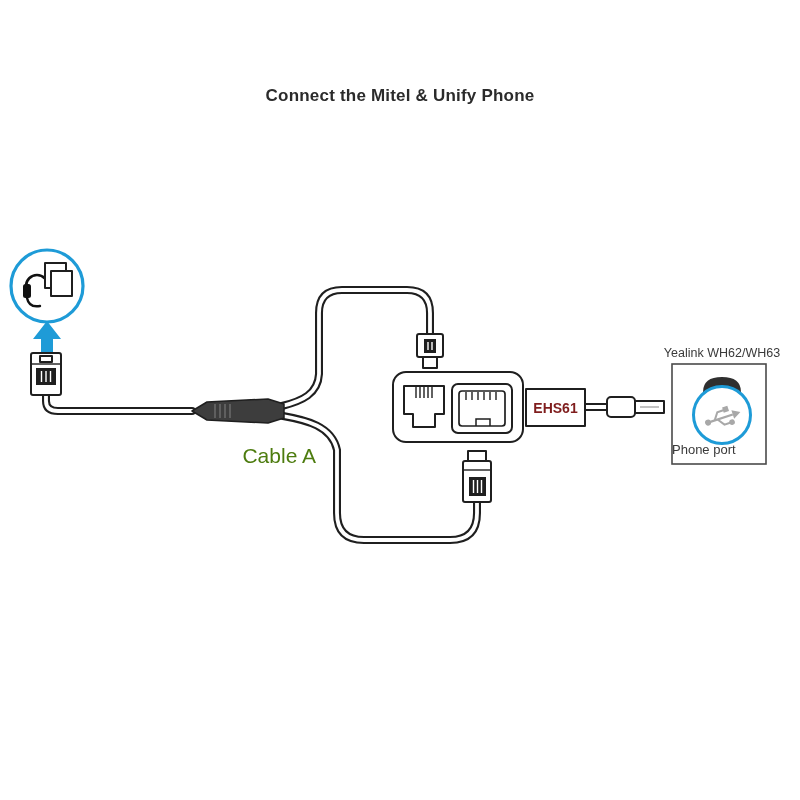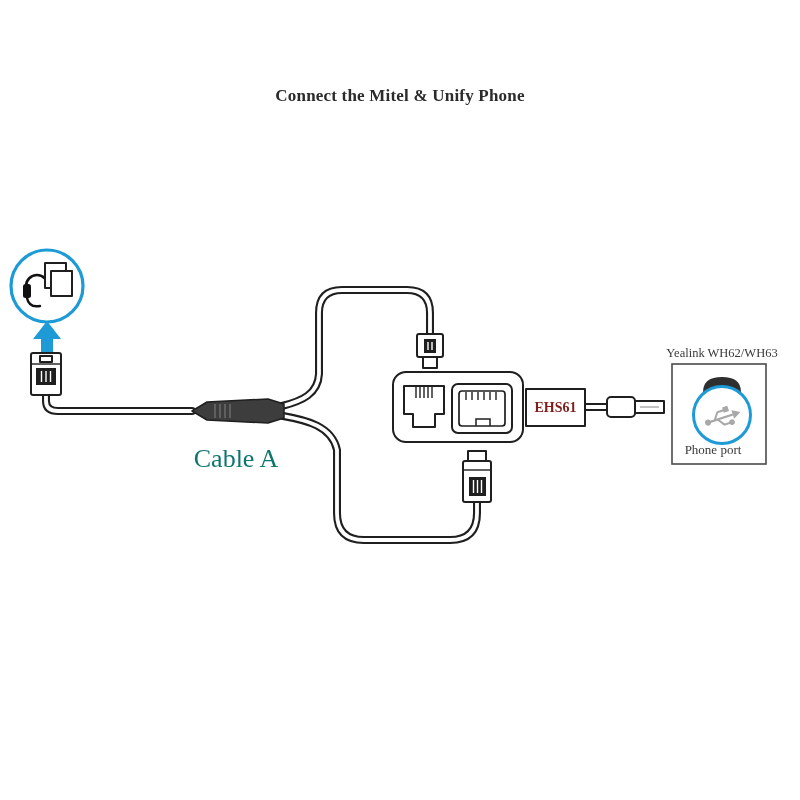--- a/index.html
+++ b/index.html
@@ -1,26 +1,26 @@
 <!DOCTYPE html>
 <html style="--accent-blue: #1e9bd7; --line: #1f1f1f; --text: #3a3a3a; --title-text: #2b2b2b;"><head>
 <meta charset="utf-8">
 <style>
   html,body{margin:0;padding:0;background:#fff;}
   #stage{position:relative;width:800px;height:800px;background:#fff;overflow:hidden;
-         font-family:Liberation Serif, serif;}
+         font-family:Liberation Sans, sans-serif;}
   #art{position:absolute;left:0;top:0;}
   .txt{position:absolute;color:var(--text,#3a3a3a);}
   #title{left:0;top:86px;width:800px;text-align:center;font-weight:bold;font-size:17px;
          color:var(--title-text,#2b2b2b);letter-spacing:.2px;}
-  #cable-a{left:156px;top:444px;width:160px;text-align:center;font-size:26px;color:#0f766e;}
+  #cable-a{left:156px;top:444px;width:160px;text-align:right;font-size:21px;color:#4d7c0f;}
   #ehs61{left:526px;top:389px;width:59px;height:37px;display:flex;align-items:center;
          justify-content:center;font-weight:bold;font-size:14px;color:#7f1d1d;}
   #yealink-label{left:622px;top:346px;width:200px;text-align:center;font-size:12.5px;white-space:nowrap;}
-  #phone-port{left:672px;top:442px;width:82px;text-align:center;font-size:13px;}
+  #phone-port{left:672px;top:442px;width:82px;font-size:13px;}
   
   .oln{fill:#fff;stroke:var(--line,#1f1f1f);stroke-width:2;stroke-linejoin:round;}
   .cable-o{fill:none;stroke:var(--line,#1f1f1f);stroke-width:8;stroke-linecap:round;}
   .cable-i{fill:none;stroke:#fff;stroke-width:3.8;stroke-linecap:round;}
   .dark{fill:var(--line,#1f1f1f);}
   .wstripe{stroke:#fff;stroke-width:1.4;}
   .thin{stroke:var(--line,#1f1f1f);stroke-width:1.4;fill:none;}
   .blue-f{fill:var(--accent-blue,#1e9bd7);}
   .blue-s{fill:#fff;stroke:var(--accent-blue,#1e9bd7);}
   .ink{stroke:#111;fill:none;stroke-linecap:round;}

